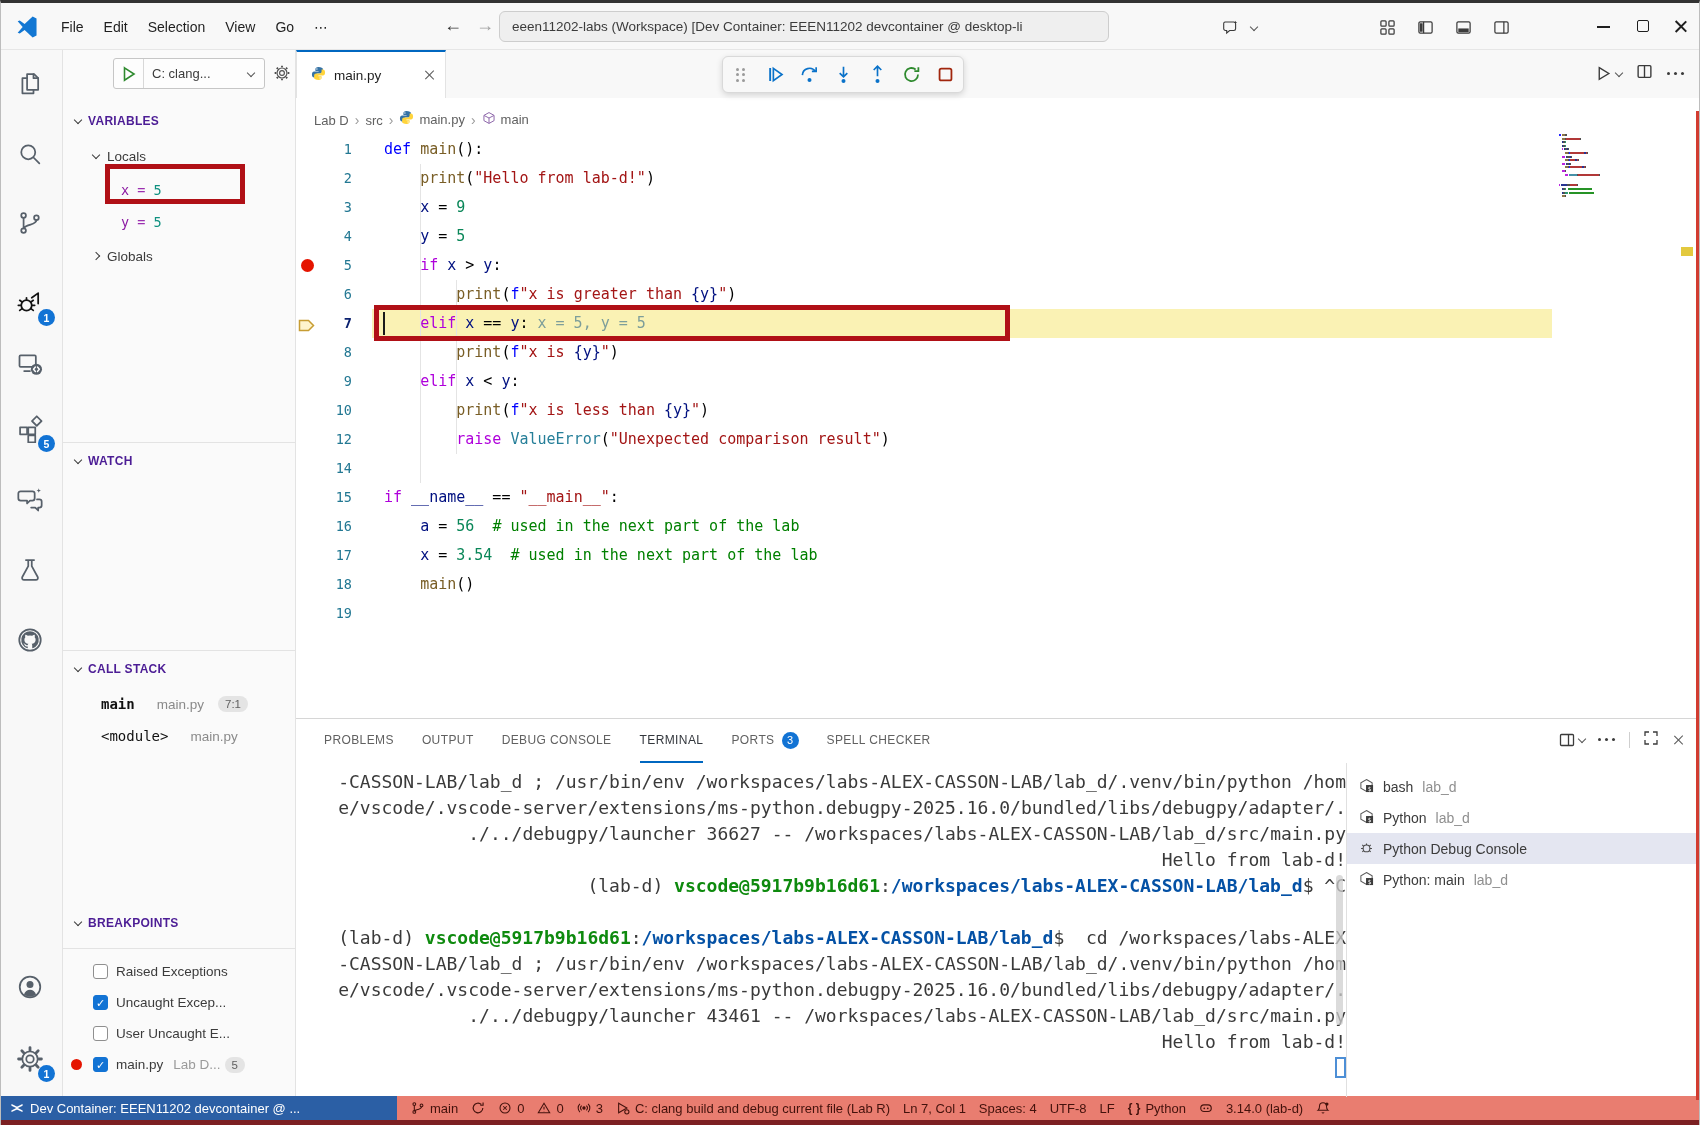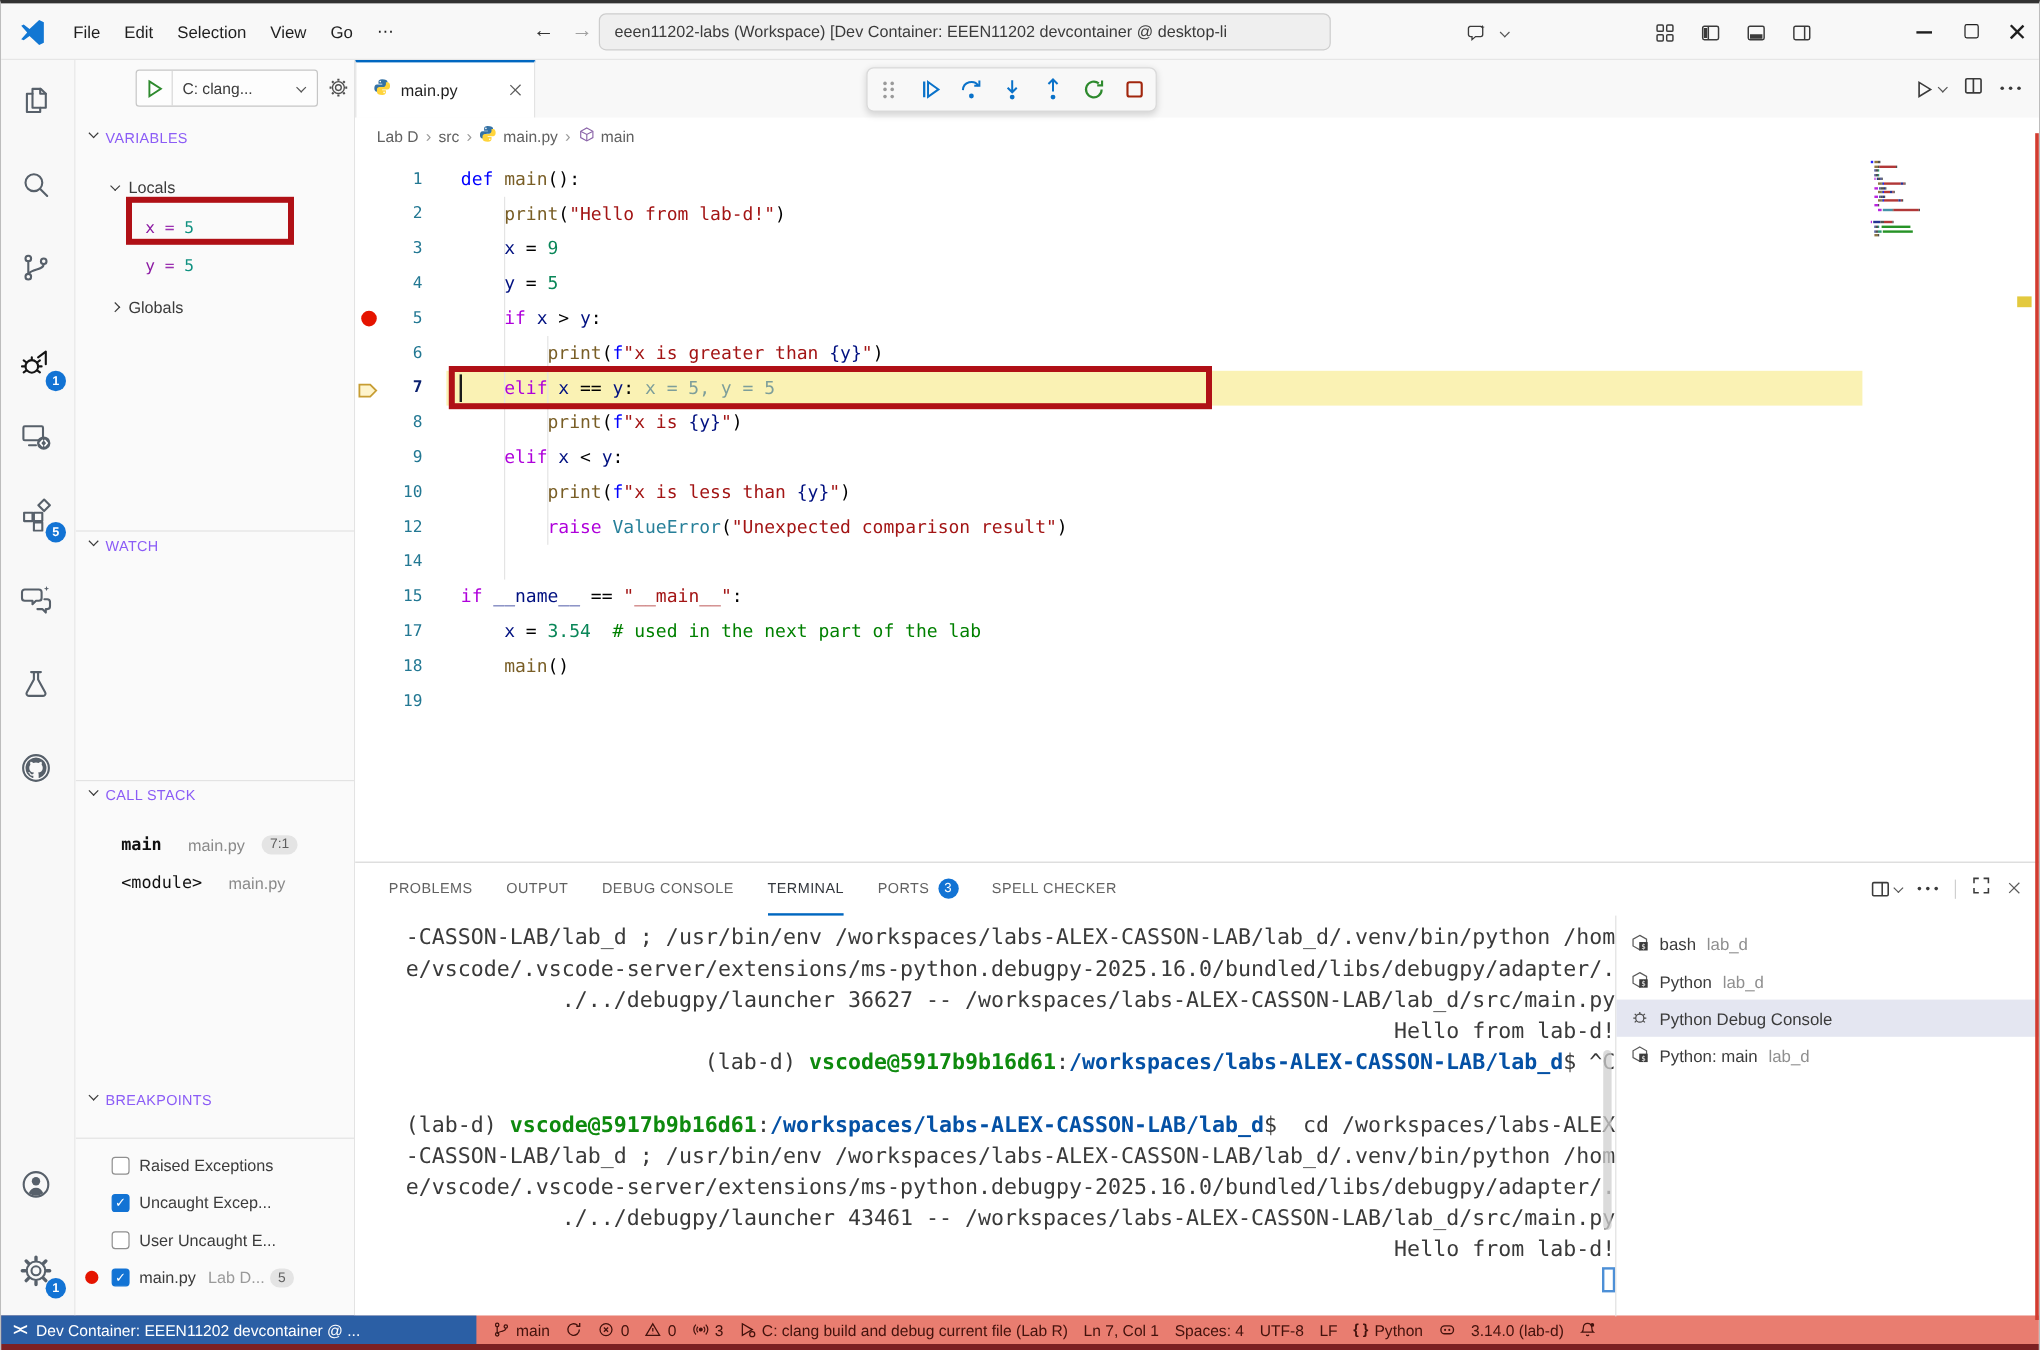--- a/index.html
+++ b/index.html
@@ -45,22 +45,22 @@
 
   
   .sidebar { position:relative; width:233px; background:#fafafa; border-right:1px solid #e3e3e3; overflow:hidden; }
   .launch-combo { position:absolute; left:50px; top:8px; width:152px; height:31px; background:#fdfdfd;
       border:1px solid #c6c6c6; border-radius:3px; display:flex; align-items:center; }
   .launch-play { width:30px; height:100%; border-right:1px solid #d8d8d8; display:flex; align-items:center; justify-content:center; }
   .launch-label { flex:1; font-size:13px; color:#3b3b3b; padding-left:8px; white-space:nowrap; overflow:hidden; }
   .gear-sm { position:absolute; left:210px; top:14px; width:20px; height:20px; }
   .gear-sm svg,.launch-play svg { width:18px; height:18px; }
   .sec-sep { position:absolute; left:0; right:0; height:1px; background:#e3e3e3; }
-  .sec-header { position:absolute; left:8px; right:0; height:26px; display:flex; gap:7px;
-      font-size:12px; font-weight:normal; letter-spacing:.3px; color:#8b5cf6; }
+  .sec-header { position:absolute; left:8px; right:0; height:26px; display:flex; align-items:center; gap:7px;
+      font-size:12px; font-weight:bold; letter-spacing:.3px; color:#4c1d95; }
   .sec-header .chev,.tree-row .chev { border-color:#3b3b3b; }
   .tree-row { position:absolute; left:0; right:0; height:28px; display:flex; align-items:center; font-size:13.5px; color:#3b3b3b; }
   .tree-row.bold span.lbl { font-weight:normal; }
   .vname { color:#8c1aa3; } .veq { color:#9b30b0; } .vval { color:#109180; }
   .cs-fn { font-weight:bold; color:#101010; font-size:14px; }
   .cs-file { color:#8a8a8a; margin-left:22px; }
   .pill { background:#e4e4e4; color:#5f5f5f; border-radius:9px; font-size:11.5px; padding:2px 7px; margin-left:14px; }
   .annotation-box { position:absolute; border:5px solid #b01016; }
   .bp-list { position:absolute; top:906px; left:0; right:0; }
   .bp-row { height:31px; display:flex; align-items:center; padding-left:30px; font-size:13.5px; color:#3b3b3b; position:relative; }
@@ -87,21 +87,21 @@
   .dtb svg { width:19px; height:19px; }
   .grip { display:grid; grid-template-columns:4px 4px; grid-gap:2.5px; }
   .grip i { width:3px; height:3px; border-radius:50%; background:#9a9a9a; }
 
   .editor-actions { position:absolute; right:14px; top:13px; display:flex; align-items:center; gap:14px; }
   .editor-actions svg { width:17px; height:17px; fill:none; stroke:#3b3b3b; stroke-width:1.3; }
   .dots { width:18px; height:4px; position:relative; }
   .dots::before { content:""; position:absolute; left:0; top:0; width:3.4px; height:3.4px; border-radius:50%;
       background:#3b3b3b; box-shadow:7px 0 0 #3b3b3b, 14px 0 0 #3b3b3b; }
 
-  .breadcrumbs { height:30px; display:flex; align-items:center; gap:6px; padding-left:18px; font-size:13px; color:#616161; background:#fff; }
+  .breadcrumbs { height:30px; display:flex; align-items:flex-end; gap:6px; padding-left:18px; font-size:13px; color:#616161; background:#fff; }
   .crumb { display:flex; align-items:center; gap:5px; }
   .crumb-sep { color:#9a9a9a; font-size:14px; }
 
   
   .codearea { position:relative; height:590px; font-family:"DejaVu Sans Mono","Liberation Mono",monospace; overflow:hidden; }
   .code-lines { position:absolute; left:0; top:7px; right:0; }
   .line { height:29px; line-height:29px; display:flex; font-size:15px; color:#000; }
   .glyph { width:24px; position:relative; flex:none; }
   .lnum { width:32px; flex:none; text-align:right; color:#237893; font-size:13.5px; }
   .lnum.active { color:#0b216f; font-weight:bold; }
@@ -581,20 +581,26 @@
               <span class="glyph"></span>
               <span class="lnum">14</span>
               <span class="lgap"></span>
               <span class="ctext"></span>
             </div>
             <div class="line">
               <span class="glyph"></span>
               <span class="lnum">15</span>
               <span class="lgap"></span>
               <span class="ctext"><span class="tk-kw">if</span><span> </span><span class="tk-var">__name__</span><span class="tk-pun"> == </span><span class="tk-str">"__main__"</span><span class="tk-pun">:</span></span>
+            </div>
+            <div class="line">
+              <span class="glyph"></span>
+              <span class="lnum">16</span>
+              <span class="lgap"></span>
+              <span class="ctext"><span>    </span><span class="tk-var">a</span><span class="tk-pun"> = </span><span class="tk-num">56</span><span>  </span><span class="tk-cm"># used in the next part of the lab</span></span>
             </div>
             <div class="line">
               <span class="glyph"></span>
               <span class="lnum">17</span>
               <span class="lgap"></span>
               <span class="ctext"><span>    </span><span class="tk-var">x</span><span class="tk-pun"> = </span><span class="tk-num">3.54</span><span>  </span><span class="tk-cm"># used in the next part of the lab</span></span>
             </div>
             <div class="line">
               <span class="glyph"></span>
               <span class="lnum">18</span>

